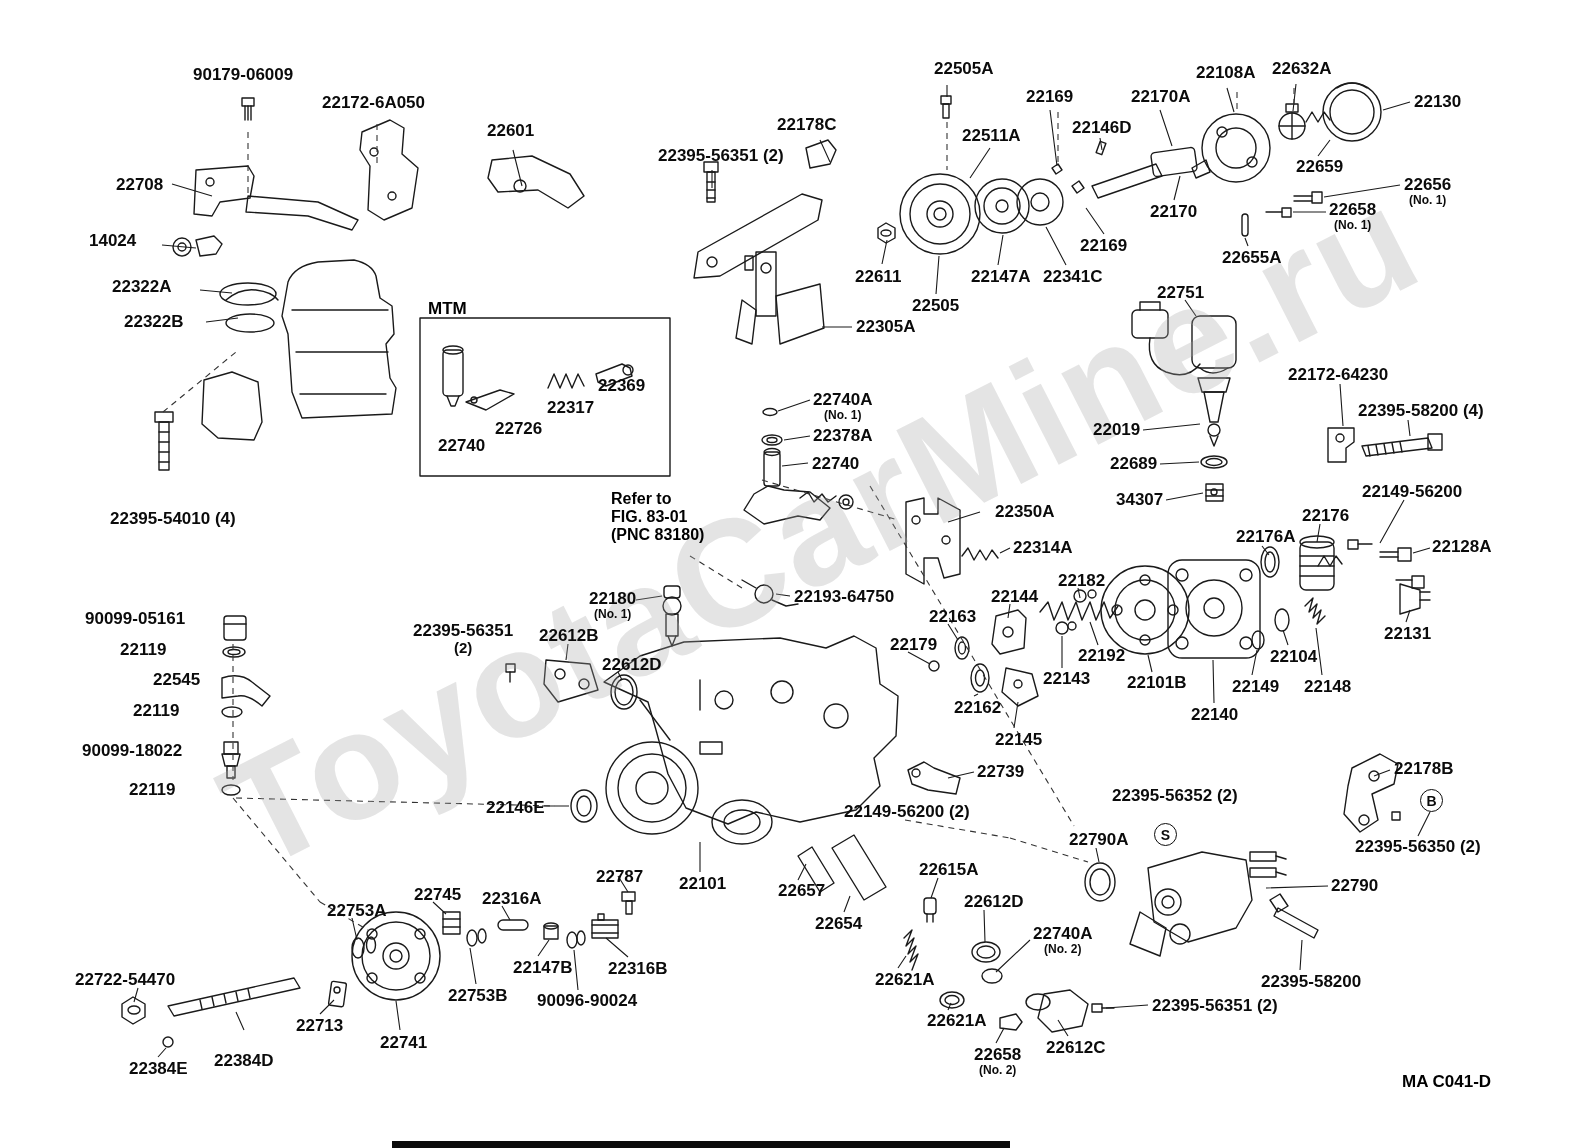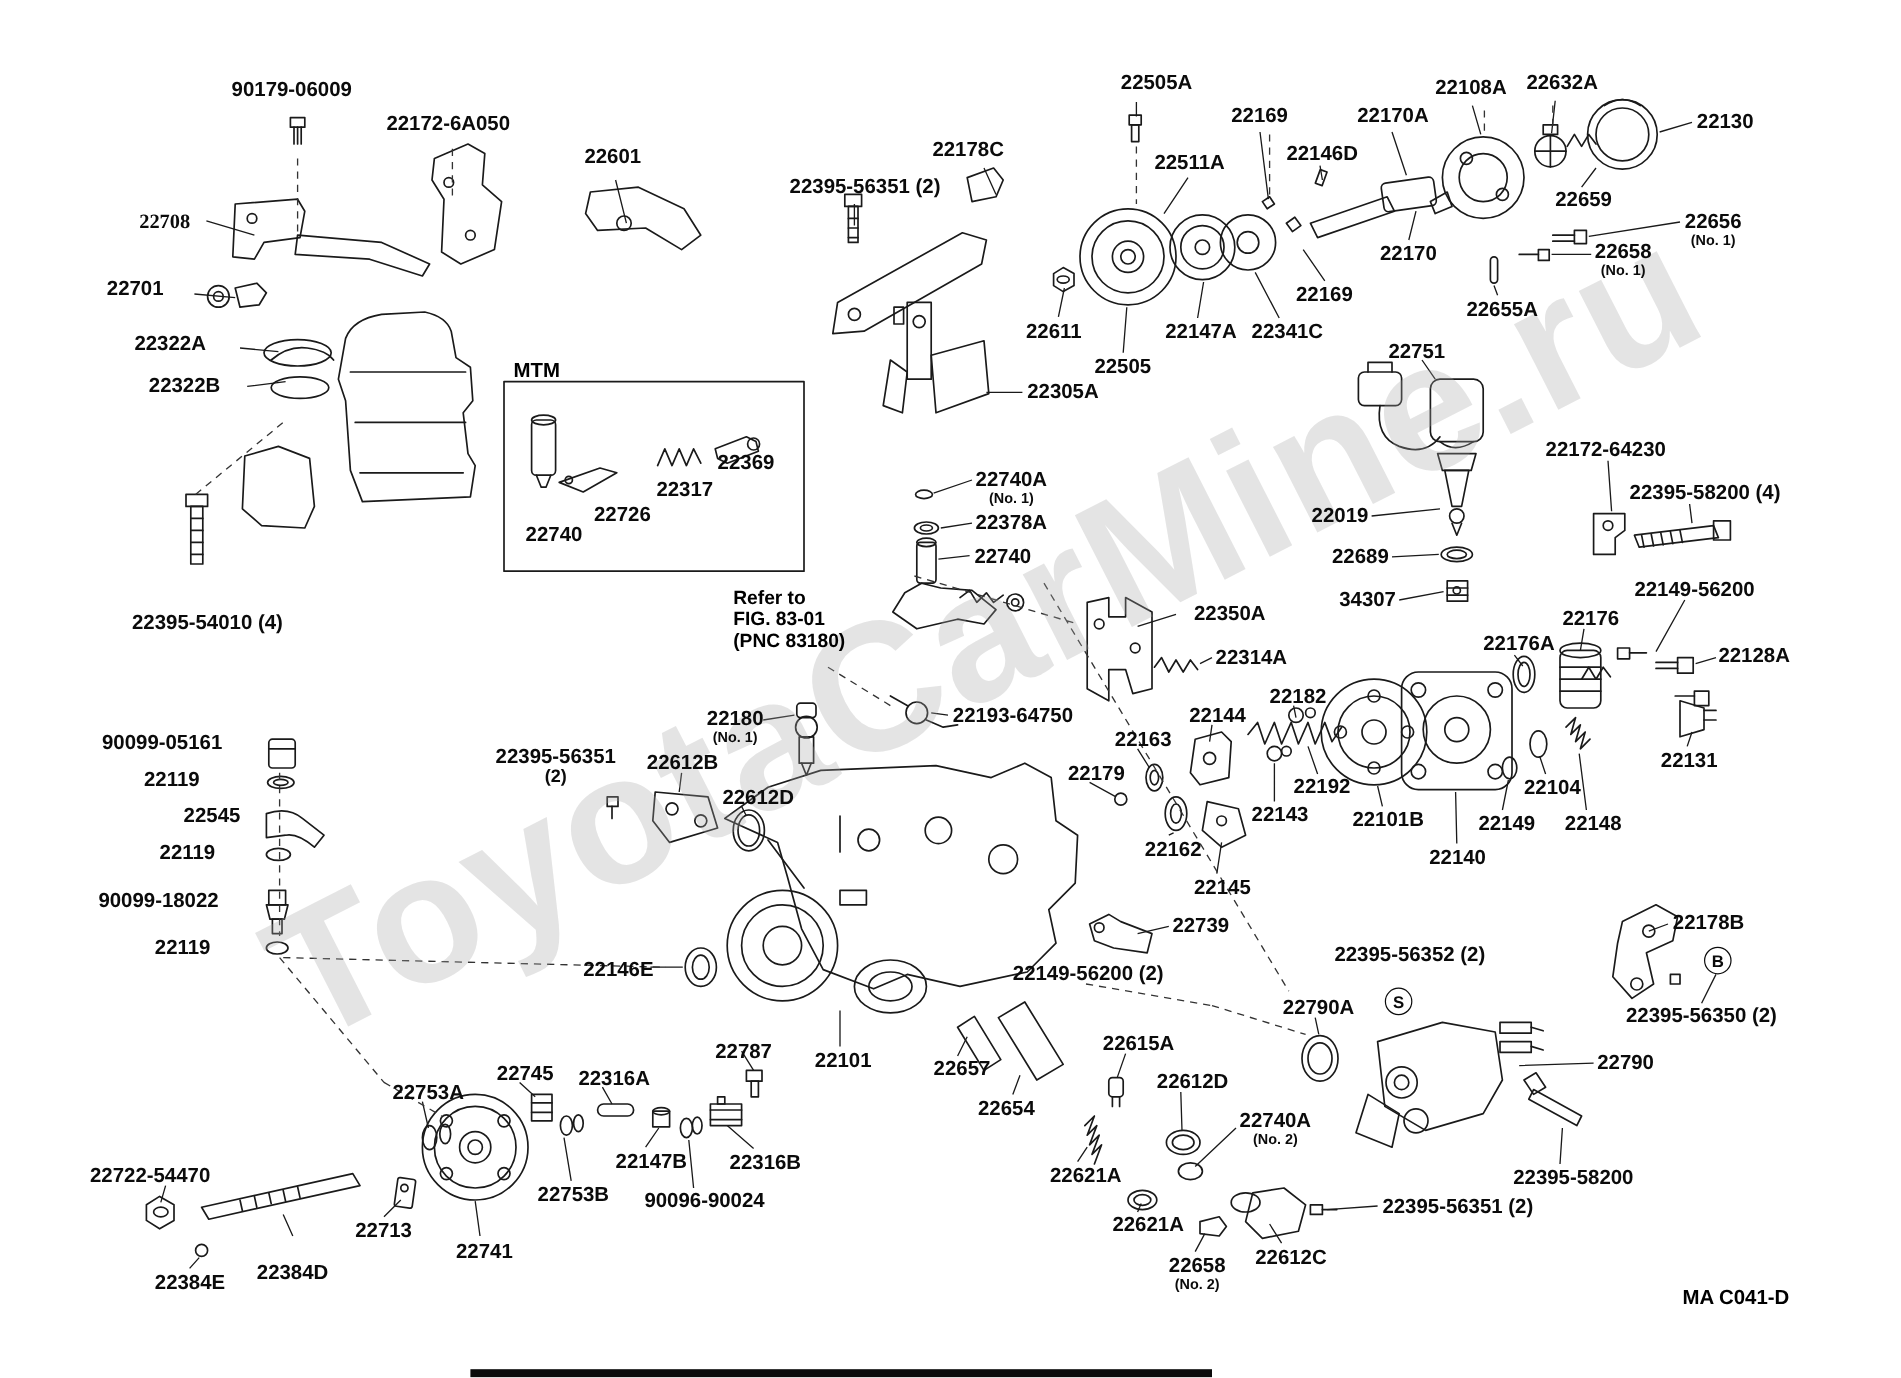--- a/index.html
+++ b/index.html
@@ -312,22 +312,22 @@
     <div>FIG. 83-01</div>
     <div class="pnc">(PNC 83180)</div>
   </div>
 
   <div class="diagram-code">MA C041-D</div>
 
   <div class="labels">
       <div class="part-label" style="left: 193px; top: 66px;"><span>90179-06009</span></div>
       <div class="part-label" style="left: 322px; top: 94px;"><span>22172-6A050</span></div>
       <div class="part-label" style="left: 487px; top: 122px;"><span>22601</span></div>
-      <div class="part-label" style="left: 116px; top: 176px; font-family: Liberation Serif, serif;"><span>22708</span></div>
-      <div class="part-label" style="left: 89px; top: 232px;"><span>22701</span></div>
+      <div class="part-label" style="left: 116px; top: 176px;"><span>22708</span></div>
+      <div class="part-label" style="left: 89px; top: 232px;"><span>14024</span></div>
       <div class="part-label" style="left: 112px; top: 278px;"><span>22322A</span></div>
       <div class="part-label" style="left: 124px; top: 313px;"><span>22322B</span></div>
       <div class="part-label" style="left: 110px; top: 510px;"><span>22395-54010 (4)</span></div>
       <div class="part-label" style="left: 598px; top: 377px;"><span>22369</span></div>
       <div class="part-label" style="left: 547px; top: 399px;"><span>22317</span></div>
       <div class="part-label" style="left: 495px; top: 420px;"><span>22726</span></div>
       <div class="part-label" style="left: 438px; top: 437px;"><span>22740</span></div>
       <div class="part-label" style="left: 777px; top: 116px;"><span>22178C</span></div>
       <div class="part-label" style="left: 658px; top: 147px;"><span>22395-56351 (2)</span></div>
       <div class="part-label" style="left: 856px; top: 318px;"><span>22305A</span></div>

